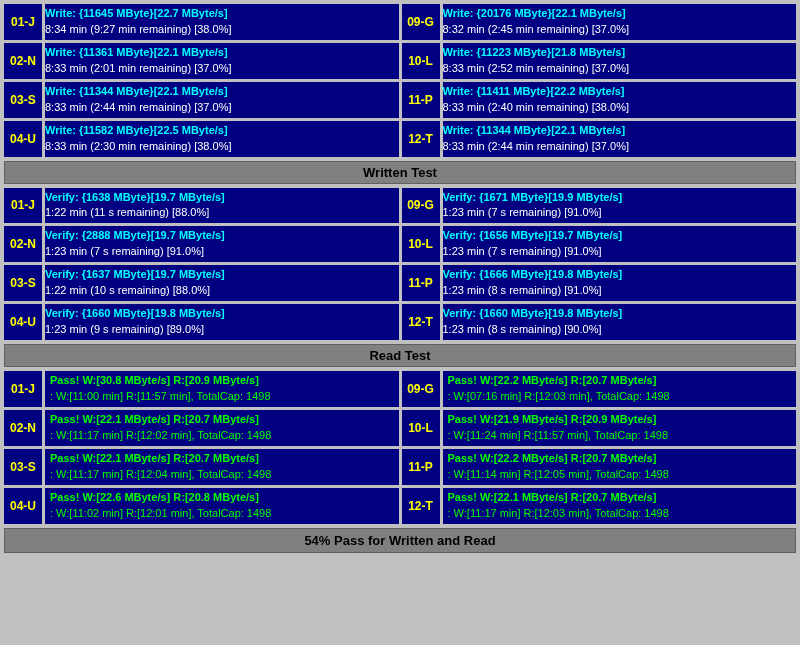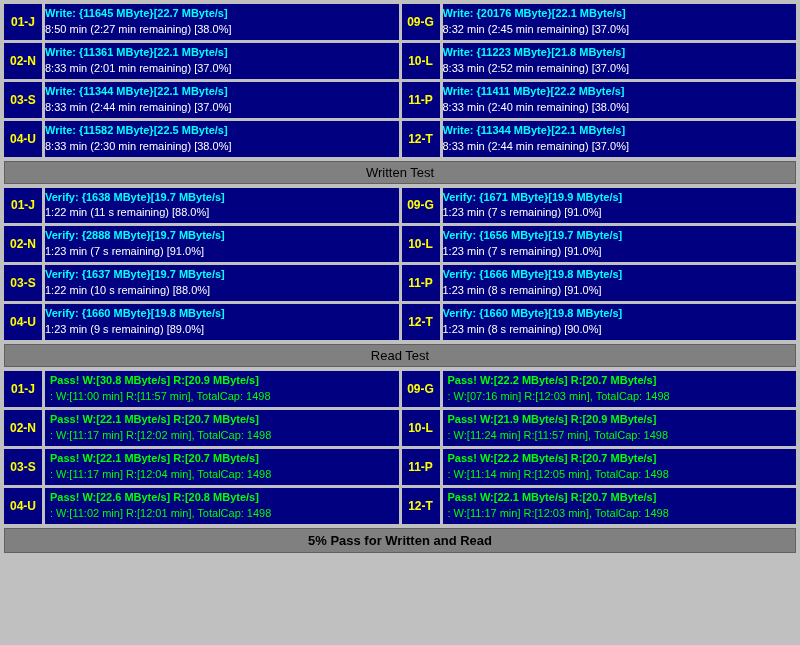--- a/index.html
+++ b/index.html
@@ -13,21 +13,21 @@
     .main-container {
       width: 800px;
       background: #c0c0c0;
       padding: 4px;
     }
     .section-header {
       text-align: center;
       background: #808080;
       color: #000000;
       font-size: 13px;
-      font-weight: normal;
+      font-weight: bold;
       padding: 3px 16px;
       margin: 4px 0;
       border: 1px solid #606060;
     }
     .full-row {
       display: grid;
       grid-template-columns: 38px 1fr 38px 1fr;
       gap: 3px;
       margin-bottom: 3px;
     }
@@ -86,21 +86,21 @@
 </head>
 <body>
 
 <div class="main-container">
 
   <div class="rows-section" id="write-rows">
       <div class="full-row">
       <div class="label-box">01-J</div>
       <div class="data-box">
         <div class="l1">Write: {11645 MByte}[22.7 MByte/s]</div>
-        <div class="l2">8:50 min (2:27 min remaining)  [38.0%]</div>
+        <div class="l2">8:34 min (9:27 min remaining)  [38.0%]</div>
       </div>
       <div class="label-box">09-G</div>
       <div class="data-box">
         <div class="l1">Write: {20176 MByte}[22.1 MByte/s]</div>
         <div class="l2">8:32 min (2:45 min remaining)  [37.0%]</div>
       </div>
     </div>
       <div class="full-row">
       <div class="label-box">02-N</div>
       <div class="data-box">
@@ -238,15 +238,15 @@
         <div class="l2">: W:[11:02 min] R:[12:01 min], TotalCap: 1498</div>
       </div>
       <div class="label-box">12-T</div>
       <div class="pass-box">
         <div class="l1">Pass! W:[22.1 MByte/s] R:[20.7 MByte/s]</div>
         <div class="l2">: W:[11:17 min] R:[12:03 min], TotalCap: 1498</div>
       </div>
     </div>
     </div>
 
-  <div class="footer-bar">5% Pass for Written and Read</div>
+  <div class="footer-bar">54% Pass for Written and Read</div>
 
 </div>
 
 </body></html>

